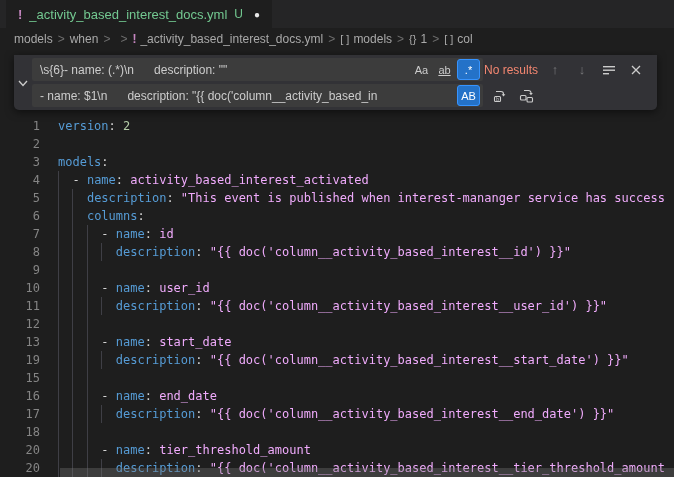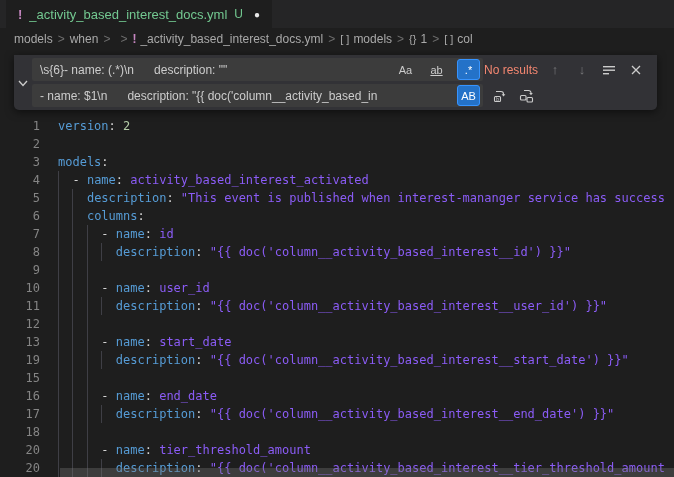--- a/index.html
+++ b/index.html
@@ -26,40 +26,40 @@
 
   
   .editor{position:relative;height:427px;overflow:hidden;
           font-family:"DejaVu Sans Mono",monospace;font-size:12px;}
   .gutter{position:absolute;left:0;top:67px;width:40px;text-align:right;color:#858585;}
   .gutter .ln{height:18px;line-height:18px;}
   .code{position:absolute;left:58px;top:67px;right:0;white-space:pre;overflow:hidden;}
   .line{height:18px;line-height:18px;position:relative;}
   .guide{position:absolute;top:0;height:18px;width:1px;background:#3f3f46;}
   .tk-key{color:#569cd6;}
-  .tk-str{color:#8b5cf6;}
+  .tk-str{color:#f0abfc;}
   .tk-num{color:#b5cea8;}
   .tk-pln{color:#d4d4d4;}
   .hscroll{position:absolute;left:60px;right:0;bottom:0;height:9px;
            background:rgba(121,121,121,.35);}
 
   
   .findwidget{position:absolute;left:14px;top:5px;width:643px;height:55px;
       background:#323236;border-radius:0 0 5px 5px;display:flex;
       box-shadow:0 2px 8px rgba(0,0,0,.55);font-family:"Liberation Sans",sans-serif;z-index:5;}
   .collapse{width:18px;display:flex;align-items:center;justify-content:center;
       color:#cccccc;cursor:pointer;}
   .rows{flex:1;display:flex;flex-direction:column;gap:3px;padding:3px 6px 3px 0;}
   .frow{display:flex;align-items:center;height:23px;}
   .inputbox{position:relative;width:440px;height:23px;background:#3c3c3c;border-radius:2px;
       display:flex;align-items:center;padding:0 3px 0 8px;color:#cccccc;font-size:12px;
       cursor:text;flex:none;}
   .input-text{white-space:pre;overflow:hidden;flex:1;}
   .opt{min-width:19px;height:19px;display:flex;align-items:center;justify-content:center;
-      font-size:11px;color:#cccccc;border-radius:3px;margin-left:10px;flex:none;cursor:pointer;
+      font-size:11px;color:#cccccc;border-radius:3px;margin-left:2px;flex:none;cursor:pointer;
       padding:0 1px;}
   .opt.underlined{text-decoration:underline;}
   .opt.active{background:#2472c8;border:1px solid #3794ff;color:#ffffff;}
   .no-results{margin-left:1px;font-size:12px;color:#f48771;white-space:nowrap;}
   .icon-btn{width:20px;height:20px;margin-left:7px;display:flex;align-items:center;
       justify-content:center;color:#cccccc;font-size:13px;cursor:pointer;flex:none;}
   .icon-btn.disabled{opacity:.45;}
   .arrow-glyph{font-size:13px;}
   svg.mini{display:block;}
 </style>

